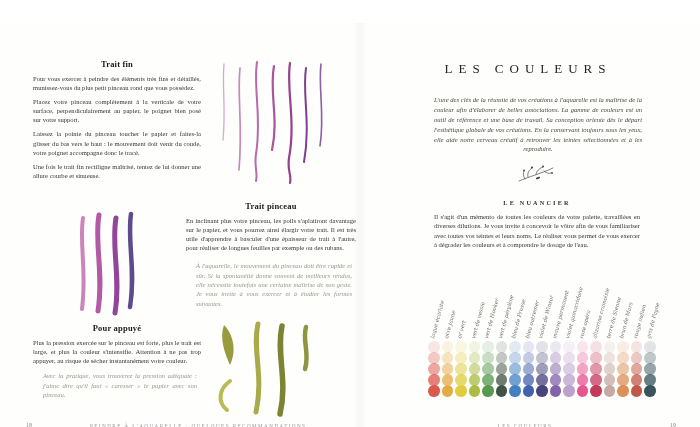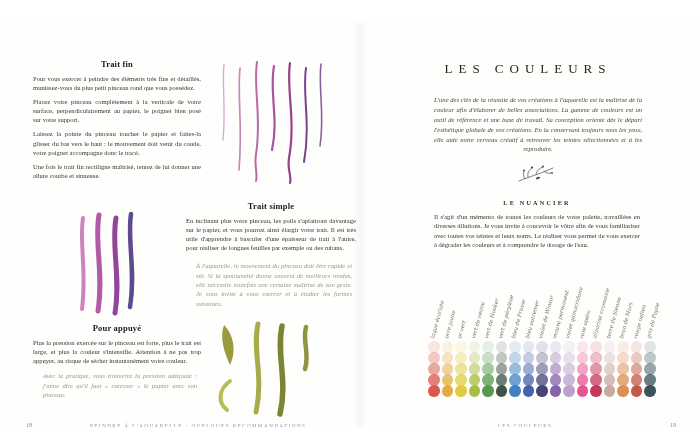--- a/index.html
+++ b/index.html
@@ -78,21 +78,21 @@
         <path d="M43,6 C39,32 48,60 42,98 C40,110 44,118 42,125" stroke="#b86aa8" stroke-width="2"></path>
         <path d="M60,10 C55,36 65,62 58,94" stroke="#a9549b" stroke-width="2.2"></path>
         <path d="M76,7 C72,32 82,64 75,102 C73,114 78,120 76,127" stroke="#97408d" stroke-width="2.2"></path>
         <path d="M92,12 C88,38 97,66 90,106" stroke="#7d3f8f" stroke-width="2"></path>
         <path d="M107,8 C104,32 111,58 106,90" stroke="#8f5ea0" stroke-width="1.6"></path>
       </g>
     </svg>
   </div>
 
   <div class="abs body-col" style="left:186px;top:178px;width:170px;">
-    <h3 class="sec">Trait simple</h3>
+    <h3 class="sec">Trait pinceau</h3>
     <p>En inclinant plus votre pinceau, les poils s'aplatiront davantage sur le papier, et vous pourrez ainsi élargir votre trait. Il est très utile d'apprendre à basculer d'une épaisseur de trait à l'autre, pour réaliser de longues feuilles par exemple ou des rubans.</p>
     <div class="note" style="margin-top:9px;">
       <p>À l'aquarelle, le mouvement du pinceau doit être rapide et sûr. Si la spontanéité donne souvent de meilleurs rendus, elle nécessite toutefois une certaine maîtrise de son geste. Je vous invite à vous exercer et à étudier les formes suivantes.</p>
     </div>
   </div>
 
   <div class="abs" style="left:72px;top:186px;width:70px;height:110px;">
     <svg width="70" height="110" viewBox="0 0 70 110">
       <g fill="none" stroke-linecap="round">
         <path d="M11,9 C7,35 15,60 10,100" stroke="#cc84bc" stroke-width="4"></path>

